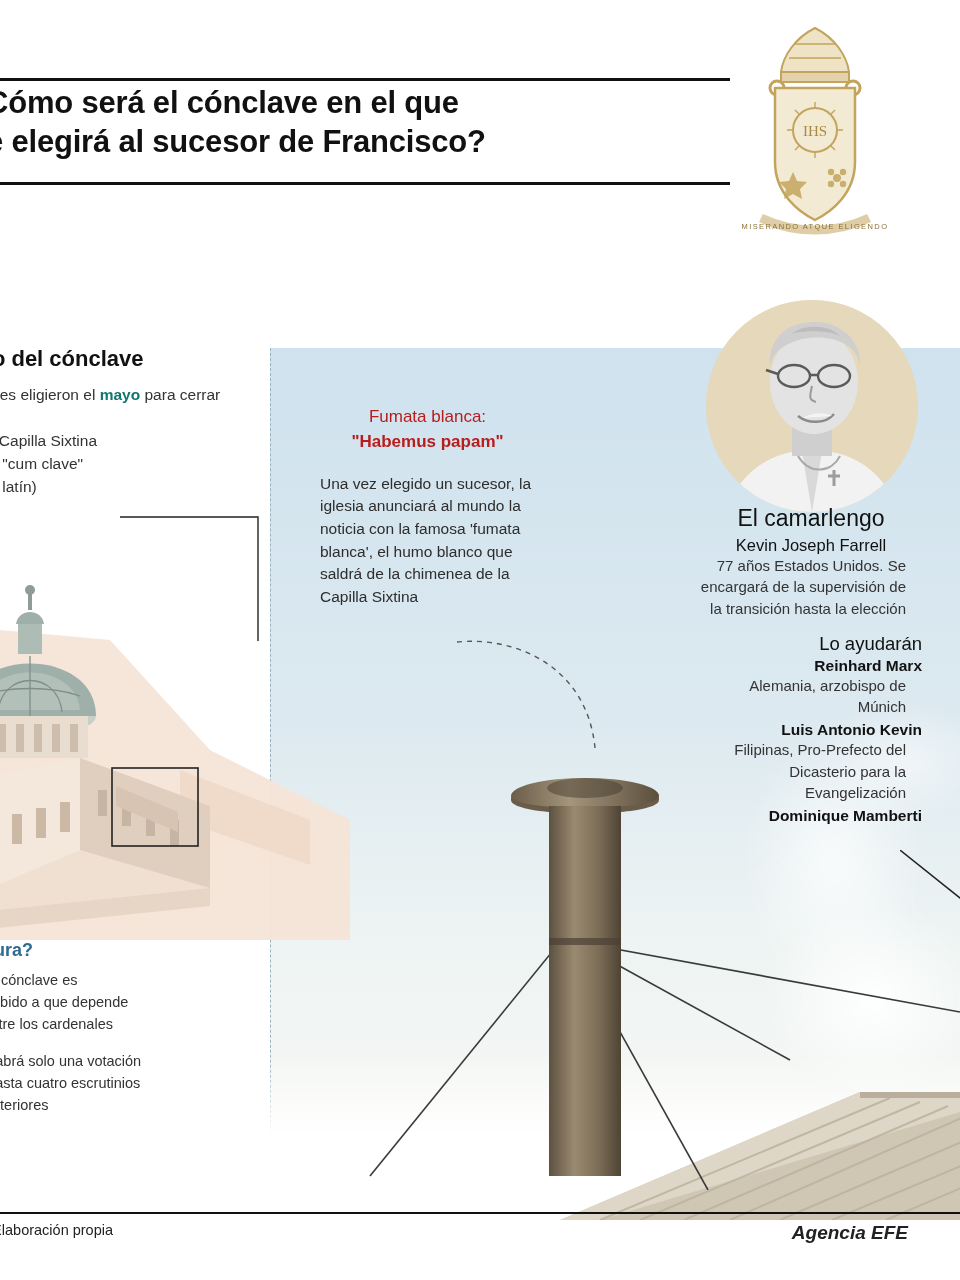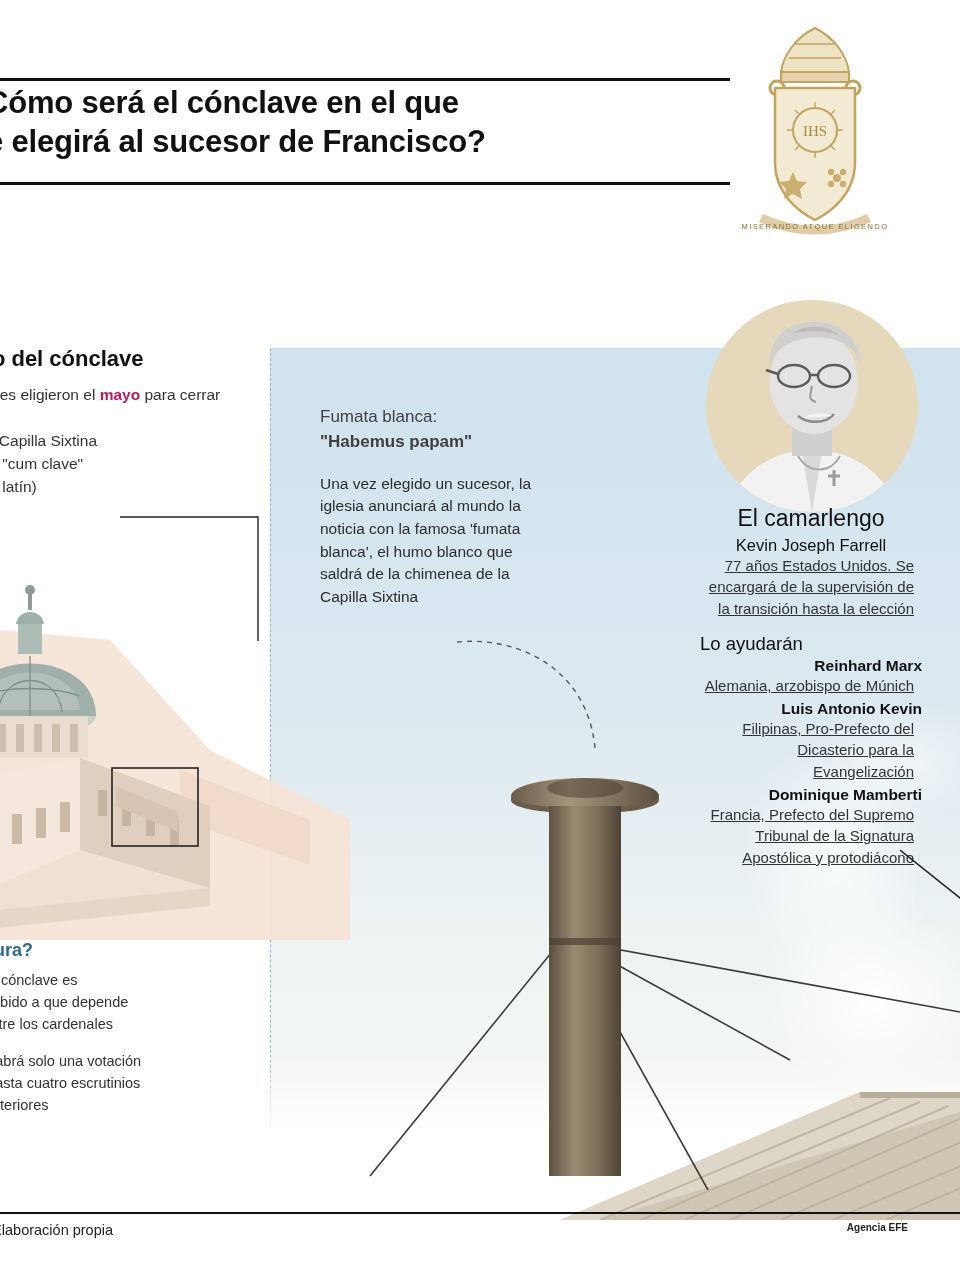--- a/index.html
+++ b/index.html
@@ -36,21 +36,21 @@
   
   #left-col{position:absolute;left:0;top:330px;width:270px;}
   #inicio-title{
     position:absolute;left:-46px;top:16px;
     font-size:22px;font-weight:bold;color:#111;white-space:nowrap;
   }
   #inicio-body{
     position:absolute;left:-52px;top:54px;width:280px;
     font-size:15.5px;line-height:1.48;color:#333;
   }
-  #inicio-body b{color:#be185d;}
+  #inicio-body b{color:#0f766e;}
 
   #dura-title{
     position:absolute;left:-60px;top:610px;
     font-size:18px;font-weight:bold;color:#2f6b8f;white-space:nowrap;
   }
   #dura-body{
     position:absolute;left:-66px;top:640px;width:300px;
     font-size:14.5px;line-height:1.5;color:#333;
   }
   #dura-body p{margin:0 0 16px 0;}
@@ -81,21 +81,21 @@
     background:radial-gradient(closest-side at 52% 70%, rgba(255,255,255,.96), rgba(255,255,255,0) 72%),
                radial-gradient(closest-side at 40% 40%, rgba(255,255,255,.75), rgba(255,255,255,0) 70%),
                radial-gradient(closest-side at 62% 18%, rgba(255,255,255,.55), rgba(255,255,255,0) 72%);
   }
 
   
   #fumata{
     position:absolute;left:320px;top:405px;width:215px;
     font-size:15.5px;line-height:1.46;color:#2d2d2d;
   }
-  #fumata .fhead{font-size:17px;color:#404040;}
+  #fumata .fhead{font-size:17px;color:#b91c1c;text-align:center;}
   #fumata .fhead b{font-weight:bold;}
   #fumata .fbody{margin-top:18px;}
 
   
   #curve{position:absolute;left:455px;top:620px;width:170px;height:160px;}
 
   
   #chimney{position:absolute;left:505px;top:760px;width:160px;height:420px;}
   
   #roof{position:absolute;left:560px;top:1040px;width:420px;height:180px;}
@@ -103,40 +103,40 @@
   
   #wires{position:absolute;left:360px;top:900px;width:600px;height:290px;}
 
   
   #right-col{
     position:absolute;left:700px;top:505px;width:222px;
     text-align:right;
   }
   .r-h1{font-size:23px;color:#111;margin:0 0 4px 0;text-align:center;}
   .r-name{font-size:16.5px;color:#111;text-align:center;}
-  .r-body{font-size:15px;line-height:1.42;color:#333;margin:0 8px 4px 0;text-decoration:underline;}
-  .r-h2{font-size:18.5px;color:#111;margin:14px 0 2px 0;text-align:left;}
+  .r-body{font-size:15px;line-height:1.42;color:#333;margin:0 16px 4px 0;}
+  .r-h2{font-size:18.5px;color:#111;margin:14px 0 2px 0;text-align:right;}
   .r-sub{font-size:15.5px;color:#111;text-align:right;font-weight:bold;}
   .r-blk{margin-bottom:4px;}
 
   
   #portrait{
     position:absolute;left:706px;top:300px;width:212px;height:212px;
     border-radius:50%;
     background:#e6d8bb;
     overflow:hidden;
   }
 
   
   #right-pointer{position:absolute;left:900px;top:850px;width:70px;height:70px;}
 
   
   #footer-rule{position:absolute;left:-30px;top:1212px;width:1000px;height:2px;background:#111;}
   #source{position:absolute;left:-24px;top:1222px;font-size:14.5px;color:#222;}
-  #agency{position:absolute;right:52px;top:1222px;font-size:10px;color:#222;font-weight:bold;}
+  #agency{position:absolute;right:52px;top:1222px;font-size:19px;color:#222;font-weight:bold;font-style:italic;}
 </style>
 </head>
 <body>
 
 <div id="header">
   <div class="rule" id="rule-top"></div>
   <div id="title">
     <span>Cómo será el cónclave en el que</span>
     <span>e elegirá al sucesor de Francisco?</span>
   </div>
@@ -378,21 +378,20 @@
   <div class="r-blk">
     <div class="r-sub">Reinhard Marx</div>
     <div class="r-body">Alemania, arzobispo de Múnich</div>
   </div>
   <div class="r-blk">
     <div class="r-sub">Luis Antonio Kevin</div>
     <div class="r-body">Filipinas, Pro-Prefecto del Dicasterio para la Evangelización</div>
   </div>
   <div class="r-blk">
     <div class="r-sub">Dominique Mamberti</div>
-    <div class="r-body">Francia, Prefecto del Supremo Tribunal de la Signatura Apostólica y protodiácono</div>
   </div>
 </div>
 
 <div id="right-pointer">
   <svg width="70" height="70" viewBox="0 0 70 70">
     <path d="M0 0 L70 56" fill="none" stroke="#222" stroke-width="1.4"></path>
   </svg>
 </div>
 
 <div id="footer-rule"></div>

